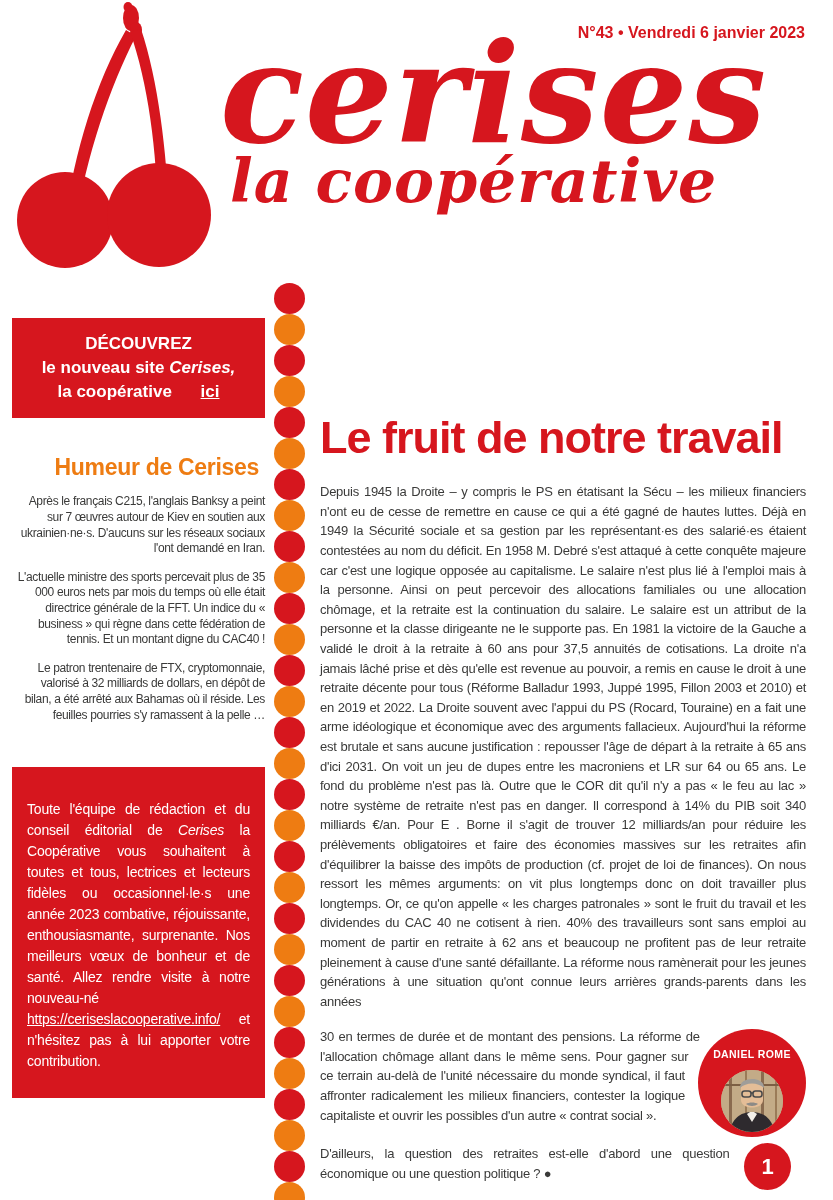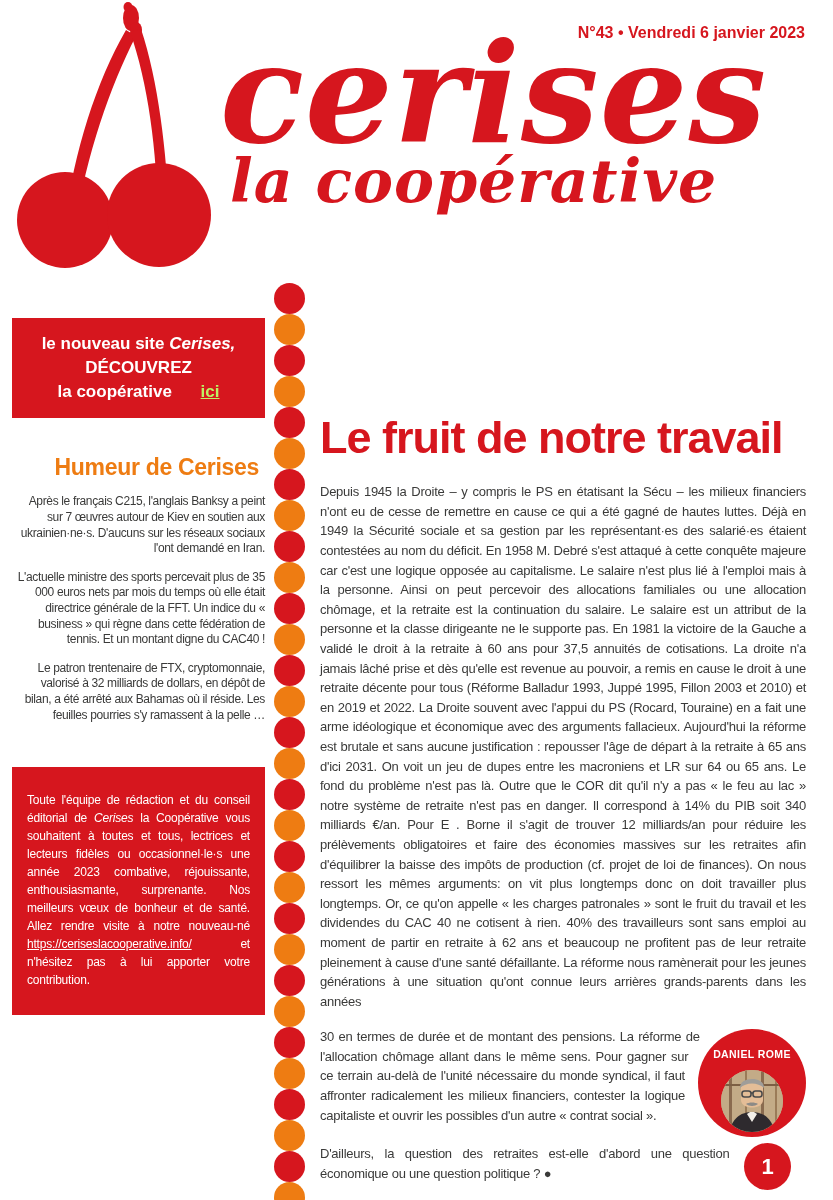--- a/index.html
+++ b/index.html
@@ -28,33 +28,33 @@
     font-family:"DejaVu Serif",serif;font-style:italic;font-weight:bold;
     font-size:60px;line-height:1;margin-top:-8px;padding-left:10px;letter-spacing:1px;
   }
   
   .left-col{position:absolute;left:12px;top:318px;width:253px;}
   .promo-box{
     background:var(--red);color:#fff;text-align:center;font-weight:bold;
     font-size:17px;line-height:1.4;padding:14px 4px 15px;
   }
   .promo-box .em{font-style:italic;}
-  .promo-box a{color:#bef264;text-decoration:underline;font-weight:bold;padding-left:24px;}
+  .promo-box a{color:#ffffff;text-decoration:underline;font-weight:bold;padding-left:24px;}
   .humeur-title{
     margin-top:36px;color:var(--orange);font-weight:bold;font-size:23px;
     text-align:right;padding-right:6px;letter-spacing:-0.3px;
   }
   .humeur-paragraphs p{
     margin-top:13px;text-align:right;font-size:12px;line-height:15.6px;
     letter-spacing:-0.35px;color:var(--text);
   }
   .humeur-paragraphs p:first-child{}
   .wishes-box{
     margin-top:44px;background:var(--red);color:#fff;
-    padding:24px 15px 26px;font-size:12px;line-height:1.5;
+    padding:32px 15px 26px;font-size:14px;line-height:1.5;
     text-align:justify;letter-spacing:-0.2px;
   }
   .wishes-box .em{font-style:italic;}
   .wishes-box a{color:#fff;text-decoration:underline;display:inline-block;}
   
   .dots{position:absolute;left:274px;top:283px;width:31px;height:917px;overflow:hidden;}
   .dot{width:31px;height:31px;border-radius:50%;}
   
   .article{position:absolute;left:320px;top:414px;width:486px;}
   .article-title{
@@ -142,24 +142,24 @@
     <div class="dot" style="background: rgb(214, 22, 30);"></div>
     <div class="dot" style="background: rgb(238, 124, 18);"></div>
     <div class="dot" style="background: rgb(214, 22, 30);"></div>
     <div class="dot" style="background: rgb(238, 124, 18);"></div>
   </div>
 
 <div class="left-col">
 
   <div class="promo-box">
     <div>
+      <span>DÉCOUVREZ</span>
+    </div>
+    <div>
       <span>le nouveau site </span><span class="em">Cerises,</span>
-    </div>
-    <div>
-      <span>DÉCOUVREZ</span>
     </div>
     <div>
       <span>la coopérative </span><a href="#">ici</a>
     </div>
   </div>
 
   <h2 class="humeur-title">Humeur de Cerises</h2>
 
   <div class="humeur-paragraphs">
     <p>Après le français C215, l'anglais Banksy a peint sur 7 œuvres autour de Kiev en soutien aux ukrainien·ne·s. D'aucuns sur les réseaux sociaux l'ont demandé en Iran.</p>

